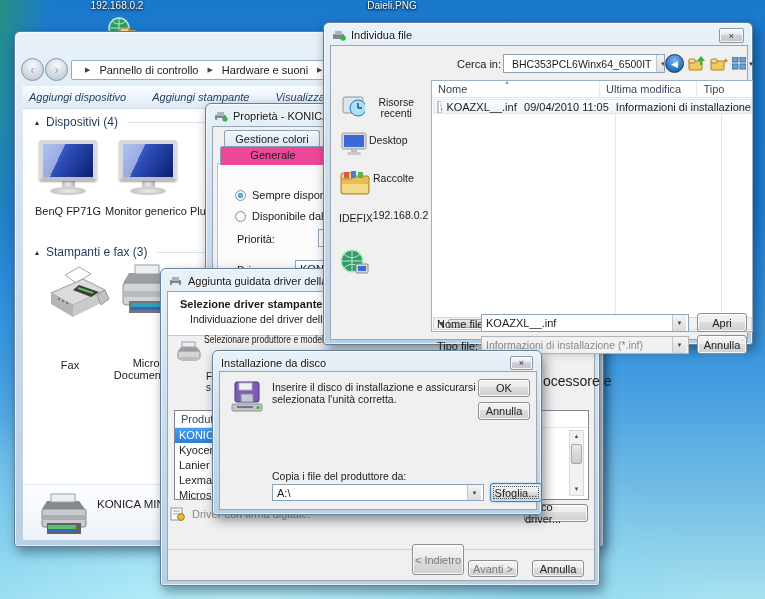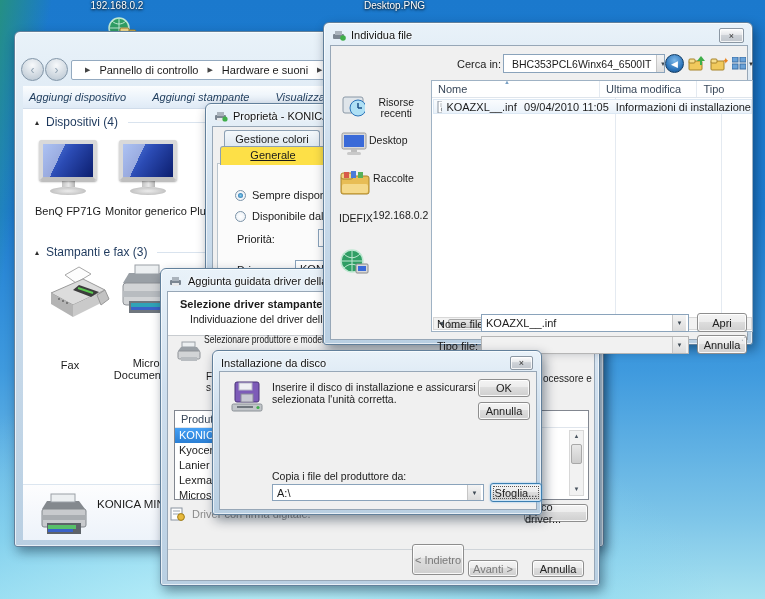--- a/index.html
+++ b/index.html
@@ -92,33 +92,33 @@
   .scroll-h { position:absolute; height:13px; background:#f2f2f2; border:1px solid #d8d8d8; display:flex; align-items:center; }
   .scroll-thumb { background:linear-gradient(180deg,#e8e8e8,#cdcdcd); border:1px solid #a8a8a8; border-radius:2px; }
   .sbar-v { position:absolute; width:15px; background:#f2f2f2; border:1px solid #d8d8d8; }
   .sarr { font-size:6px; color:#4a5560; text-align:center; line-height:11px; height:11px; }
 
   .sb-item { display:flex; flex-direction:row; align-items:flex-start; width:88px; }
   .sb-item .cap { font-size:10.5px; margin-top:3px; text-align:center; line-height:11px; }
 
   .tab { position:absolute; background:linear-gradient(180deg,#f4f8fb,#dde7f0); border:1px solid #8ca0b4; border-bottom:none;
     border-radius:3px 3px 0 0; font-size:11px; display:flex; align-items:flex-start; justify-content:center; padding-top:2px; }
-  .tab.active { background:#fde047; z-index:3;text-decoration:underline; }
+  .tab.active { background:#ec4899; z-index:3; }
 
   .wiz-row { height:15px; padding:1px 4px; white-space:nowrap; overflow:hidden; }
   .wiz-row.sel { background:linear-gradient(180deg,#45a0f5,#2a7fd4); color:#fff; width:160px; }
 
   .desk-label { position:absolute; color:#fff; font-size:10px; text-align:center; text-shadow:0 1px 3px rgba(0,0,0,.9), 0 0 2px rgba(0,0,0,.6); }
   .filerow { position:absolute; display:flex; align-items:center; background:linear-gradient(180deg,#fafcfe,#eaf2fa); border:1px solid #dce8f4; }
 </style>
 </head>
 <body>
 
 <div class="desk-label" style="left:84px;top:0;width:66px;">192.168.0.2</div>
-<div class="desk-label" style="left:364px;top:0;width:56px;">Desktop.PNG</div>
+<div class="desk-label" style="left:364px;top:0;width:56px;">Daieli.PNG</div>
 <svg class="abs" style="left:104px;top:16px;" width="34" height="28">
   <circle cx="15" cy="12" r="10" fill="#2f9e64"></circle>
   <circle cx="15" cy="12" r="10" fill="none" stroke="#bfe8d2" stroke-width="1.5"></circle>
   <path d="M5 12h20 M15 2v20 M8 5c4 4 10 4 14 0 M8 19c4-4 10-4 14 0" stroke="#bfe8d2" stroke-width="1" fill="none"></path>
   <rect x="16" y="14" width="16" height="11" rx="1.5" fill="#e8c767" stroke="#9a7d28"></rect>
   <rect x="16" y="12" width="9" height="5" rx="1.5" fill="#f5dd8d" stroke="#9a7d28"></rect>
 </svg>
 
 <div class="win" style="left:14px;top:31px;width:590px;height:516px;z-index:10;">
   <div class="win-title"></div>
@@ -269,21 +269,21 @@
       <polygon points="5,7 21,7 24,11 2,11" fill="#9aa0a6"></polygon>
       <rect x="2" y="11" width="22" height="8" rx="1.5" fill="#d2d4d6" stroke="#8d9196"></rect>
       <rect x="6" y="2" width="13" height="5" fill="#eceff1" stroke="#9aa0a6"></rect>
       <rect x="5" y="17" width="16" height="4" fill="#b8bcc0"></rect>
     </svg>
     <div class="abs clip" style="left:36px;top:42px;width:388px;height:13px;font-size:10px;">
       <span style="display:inline-block;transform:scaleX(.86);transform-origin:0 0;white-space:nowrap;">Selezionare produttore e modello del driver della stampante. Se il driver non è elencato, fare clic</span>
     </div>
     <div class="lbl" style="left:38px;top:79px;font-size:10px;">F</div>
     <div class="lbl" style="left:38px;top:90px;font-size:10px;">s</div>
-    <div class="lbl" style="left:375px;top:81px;font-size:10px;">ocessore e</div>
+    <div class="lbl" style="left:375px;top:81px;font-size:14px;">ocessore e</div>
 
     <div class="abs clip" style="left:6px;top:118px;width:415px;height:90px;background:#fff;border:1px solid #828790;">
       <div class="lv-hdr">
           <div>Produttore</div>
         </div>
       <div class="wiz-row sel">KONICA MINOLTA</div>
       <div class="wiz-row">Kyocera</div>
       <div class="wiz-row">Lanier</div>
       <div class="wiz-row">Lexmark</div>
       <div class="wiz-row">Microsoft</div>
@@ -448,20 +448,21 @@
     <div class="lbl" style="left:106px;top:272px;">Nome file:</div>
     <div class="combo" style="left:150px;top:268px;width:208px;height:18px;">
       <span>KOAZXL__.inf</span>
         <span class="arr">▼</span>
     </div>
     <div class="btn" style="left:366px;top:267px;width:50px;height:19px;">
         <span>Apri</span>
       </div>
     <div class="lbl" style="left:106px;top:294px;">Tipo file:</div>
     <div class="combo disabled" style="left:150px;top:290px;width:208px;height:18px;font-size:10.5px;">
+      <span>Informazioni di installazione (*.inf)</span>
         <span class="arr">▼</span>
     </div>
     <div class="btn" style="left:366px;top:289px;width:50px;height:19px;">
         <span>Annulla</span>
       </div>
   </div>
   <div class="abs" style="right:3px;bottom:2px;font-size:8px;color:#8a98a6;">⋰</div>
 </div>
 
 <div class="win" style="left:212px;top:350px;width:330px;height:165px;z-index:50;">

